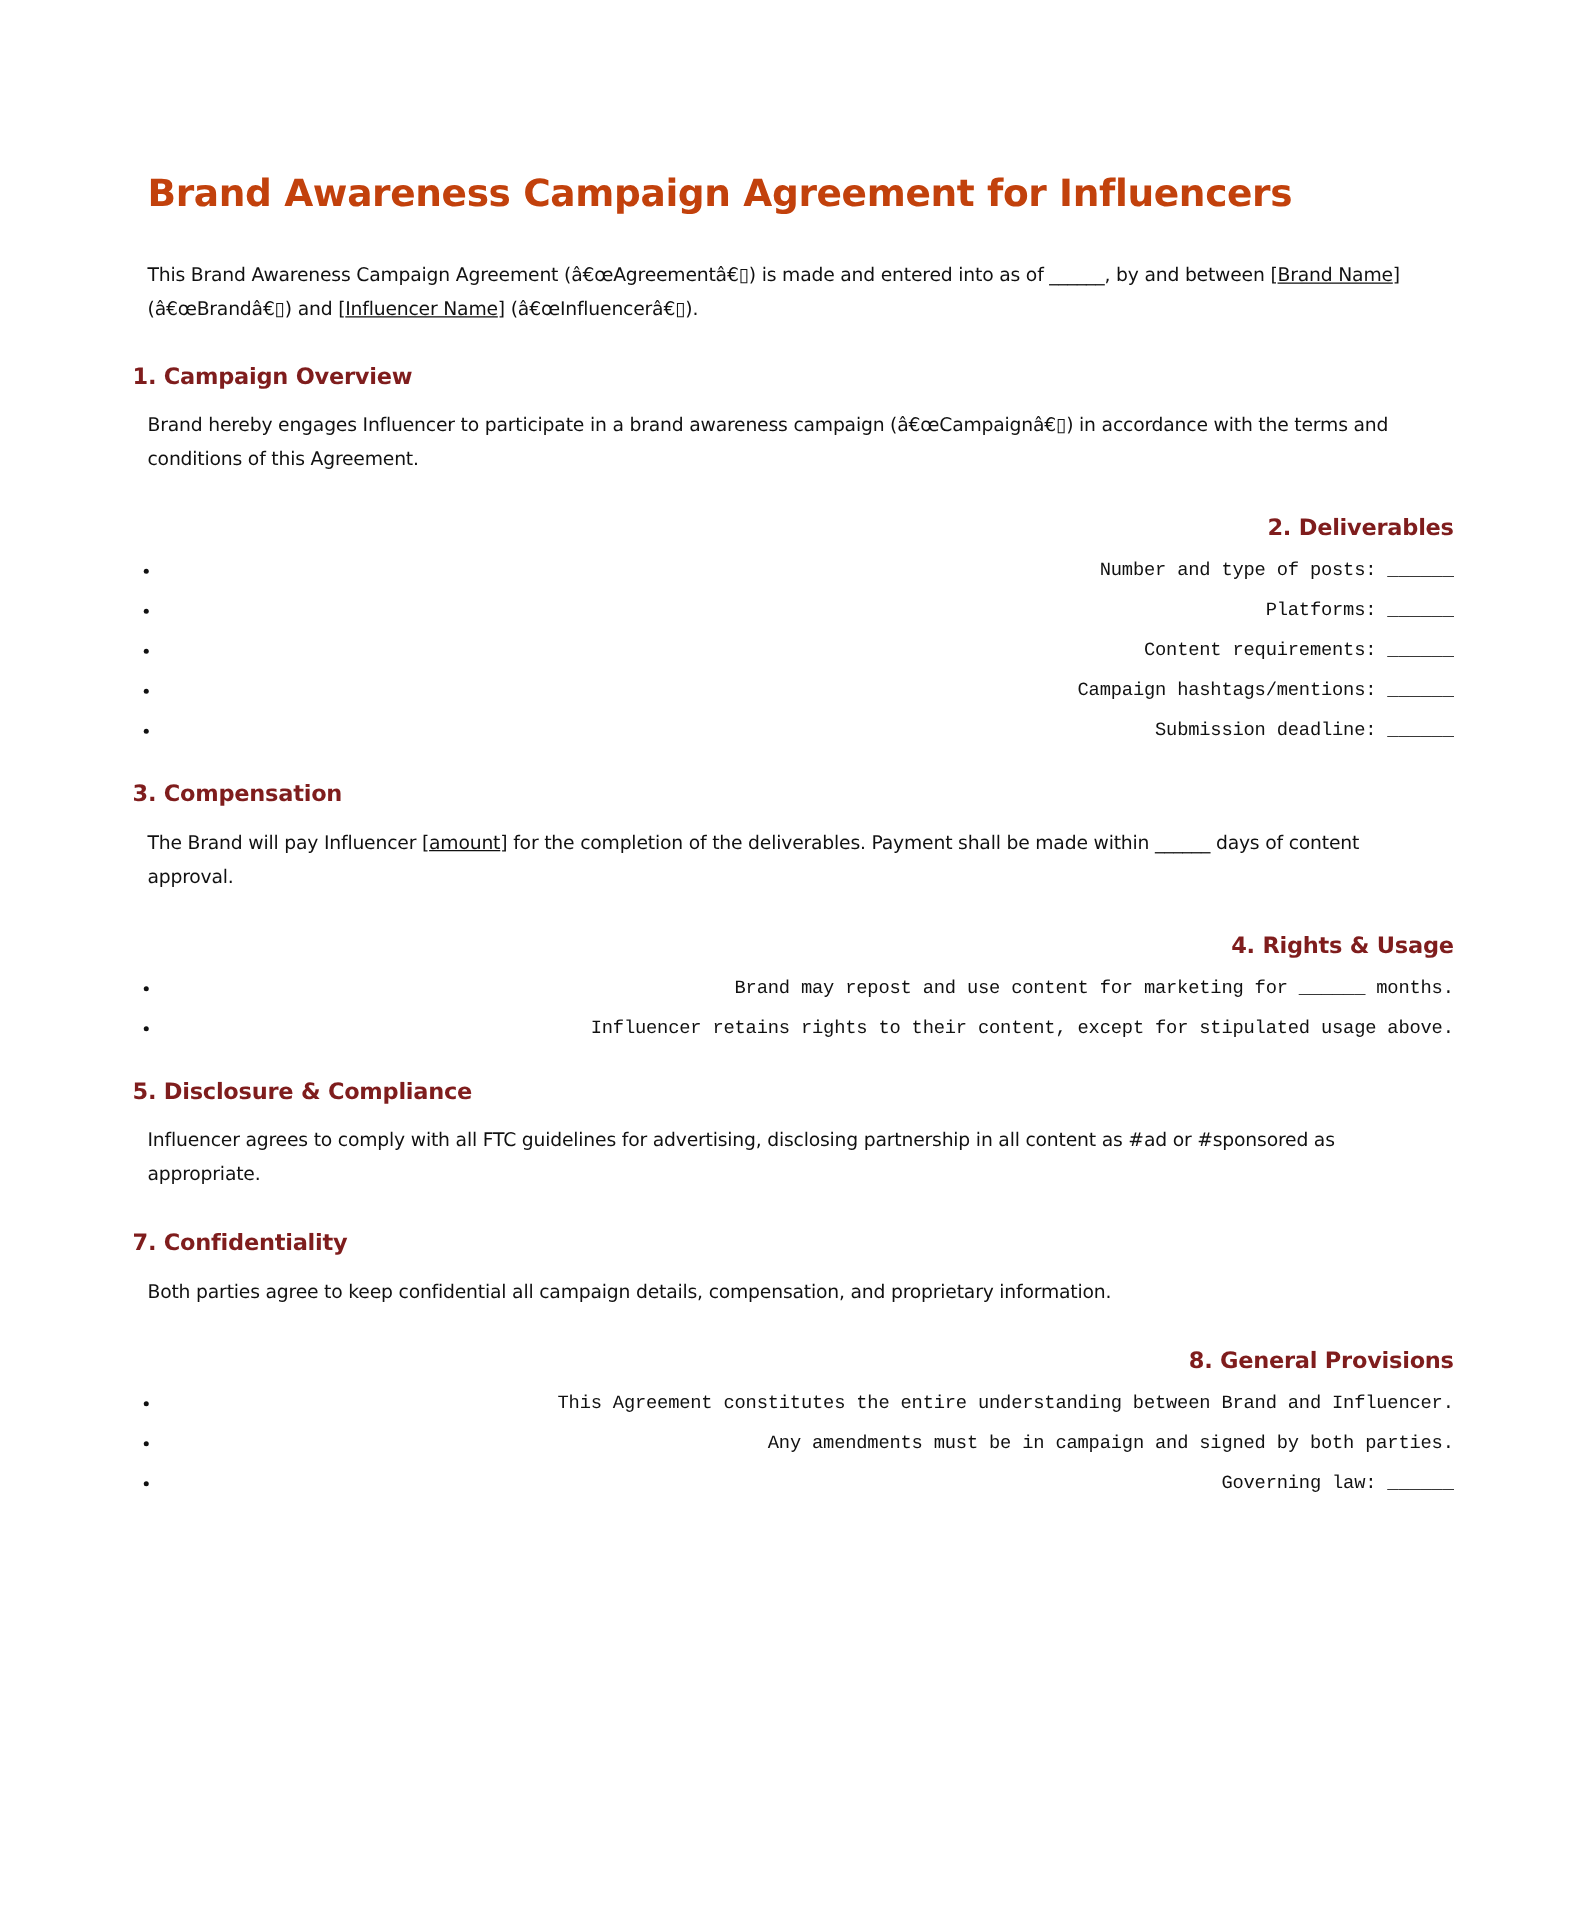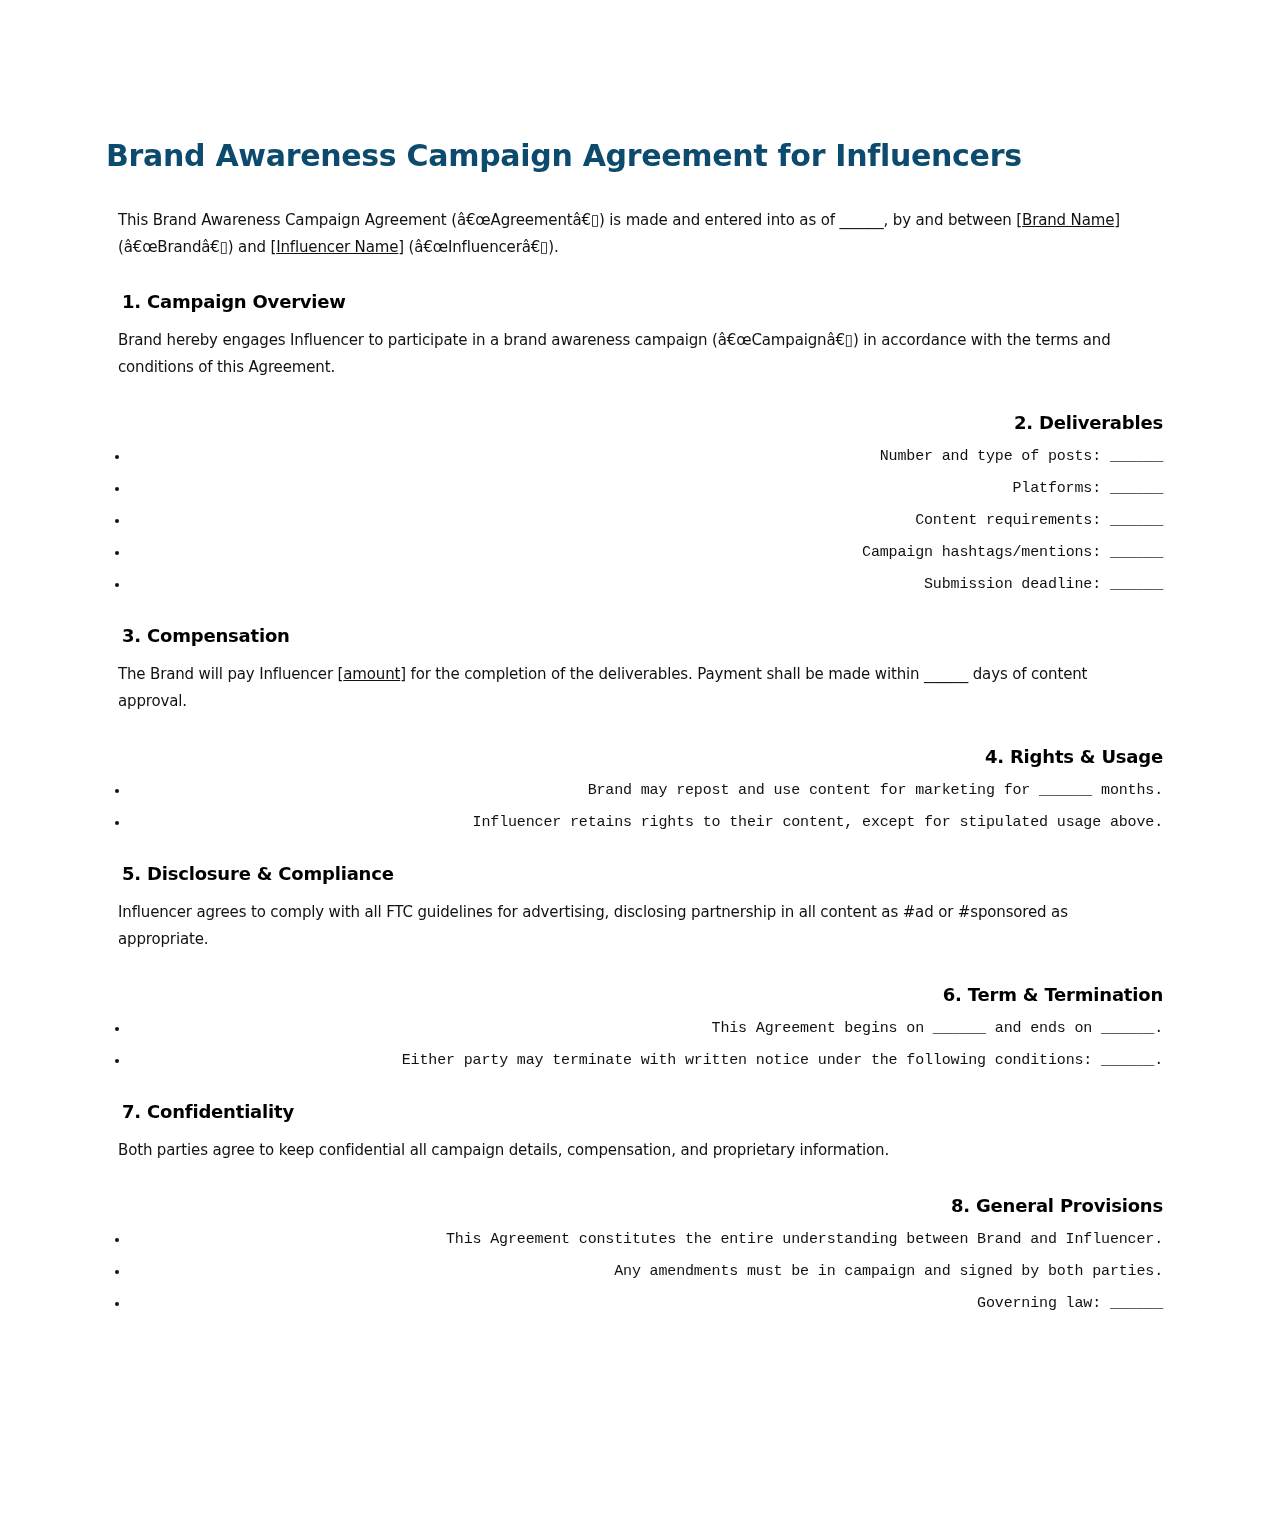--- a/index.html
+++ b/index.html
@@ -16,44 +16,44 @@
     .page {
       padding: 133px 100px 0 106px;
       box-sizing: border-box;
       width: 1263px;
     }
     h1 {
       font-family: "DejaVu Sans", sans-serif;
       font-weight: bold;
       font-size: 30px;
       letter-spacing: -0.3px;
-      margin: 0 0 28px 0;
+      margin: 0 0 28px 12px;
       line-height: 46px;
-      color: #0c4a6e;
+      color: #c2410c;
     }
     p, li {
       font-size: 15px;
       line-height: 27px;
       letter-spacing: -0.15px;
     }
     p {
       margin: 12px;
     }
     .intro {
       margin-bottom: 28px;
       max-width: 1050px;
     }
     h2 {
       font-family: "DejaVu Sans", sans-serif;
       font-weight: bold;
       font-size: 18px;
       letter-spacing: -0.2px;
       line-height: 26px;
-      margin: 0 0 7px 16px;
-      color: #000000;
+      margin: 0 0 7px 0;
+      color: #7f1d1d;
     }
     section {
       margin-bottom: 29px;
     }
     section.list-section {
       margin-bottom: 25px;
       text-align: right;
     }
     ul {
       margin: 0;
@@ -105,27 +105,20 @@
       <li>Brand may repost and use content for marketing for ______ months.</li>
       <li>Influencer retains rights to their content, except for stipulated usage above.</li>
     </ul>
   </section>
 
   <section>
     <h2>5. Disclosure &amp; Compliance</h2>
     <p>Influencer agrees to comply with all FTC guidelines for advertising, disclosing partnership in all content as #ad or #sponsored as appropriate.</p>
   </section>
 
-  <section class="list-section">
-    <h2>6. Term &amp; Termination</h2>
-    <ul>
-      <li>This Agreement begins on ______ and ends on ______.</li>
-      <li>Either party may terminate with written notice under the following conditions: ______.</li>
-    </ul>
-  </section>
 
   <section>
     <h2>7. Confidentiality</h2>
     <p>Both parties agree to keep confidential all campaign details, compensation, and proprietary information.</p>
   </section>
 
   <section class="list-section">
     <h2>8. General Provisions</h2>
     <ul>
       <li>This Agreement constitutes the entire understanding between Brand and Influencer.</li>

